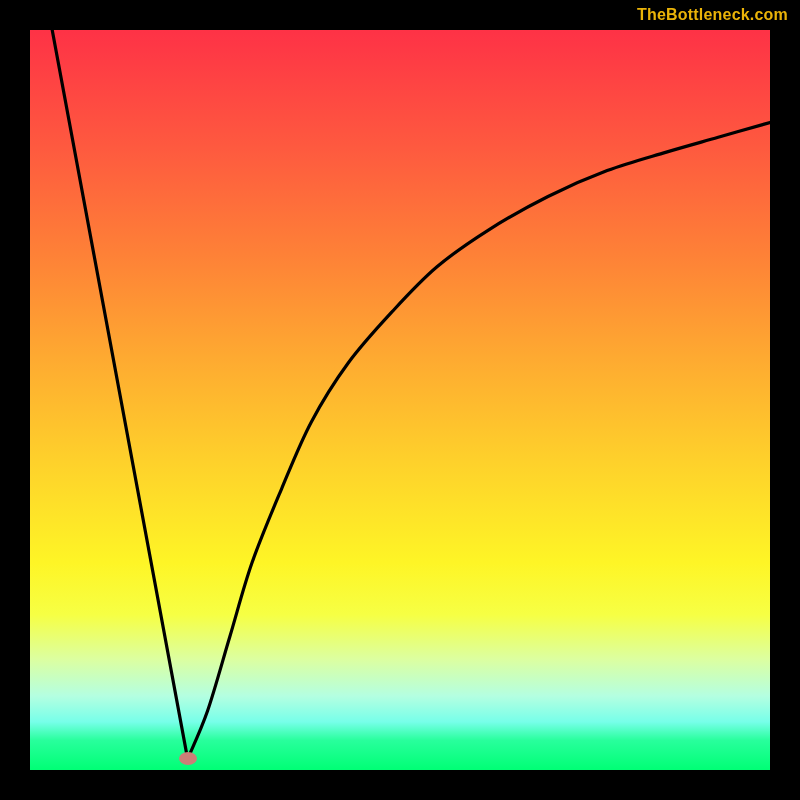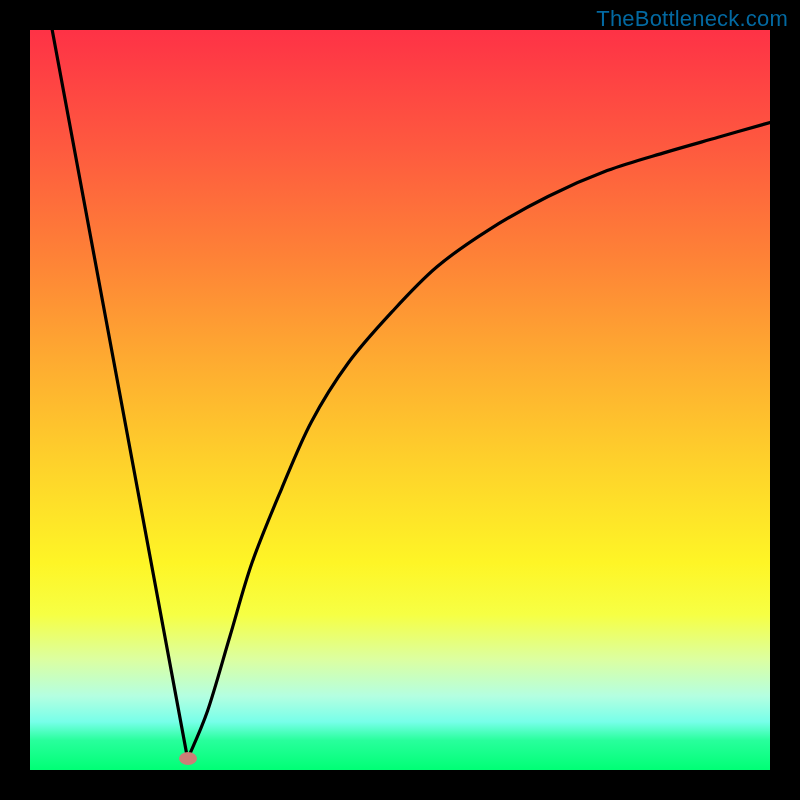--- a/index.html
+++ b/index.html
@@ -37,23 +37,23 @@
       #b4ffe1 90%,
       #77ffe9 93.5%,
       #28ff9c 96%,
       #00ff75 100%
     );
   }
   .watermark {
     position: absolute;
     top: 6px;
     right: 12px;
-    color: #0369a1;
-    font-size: 22px;
-    font-weight: 400;
+    color: #eab308;
+    font-size: 16px;
+    font-weight: 700;
     letter-spacing: 0.2px;
     user-select: none;
   }
   svg.curve {
     position: absolute;
     left: 0;
     top: 0;
     width: 740px;
     height: 740px;
   }

